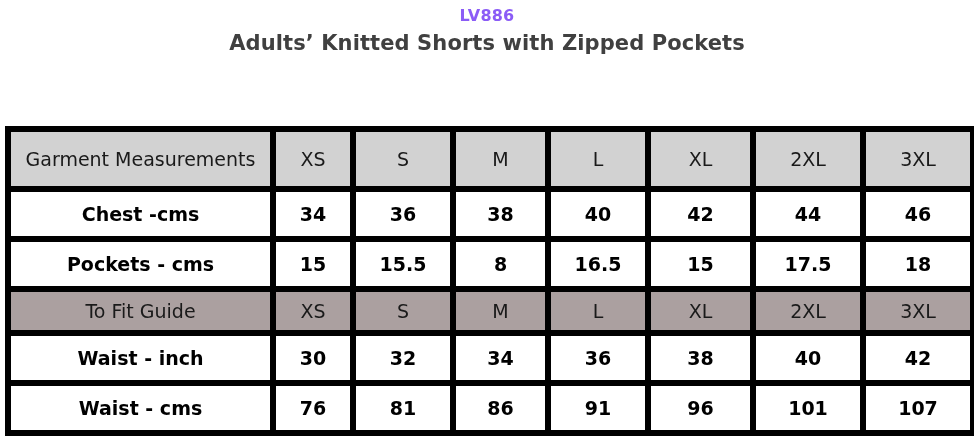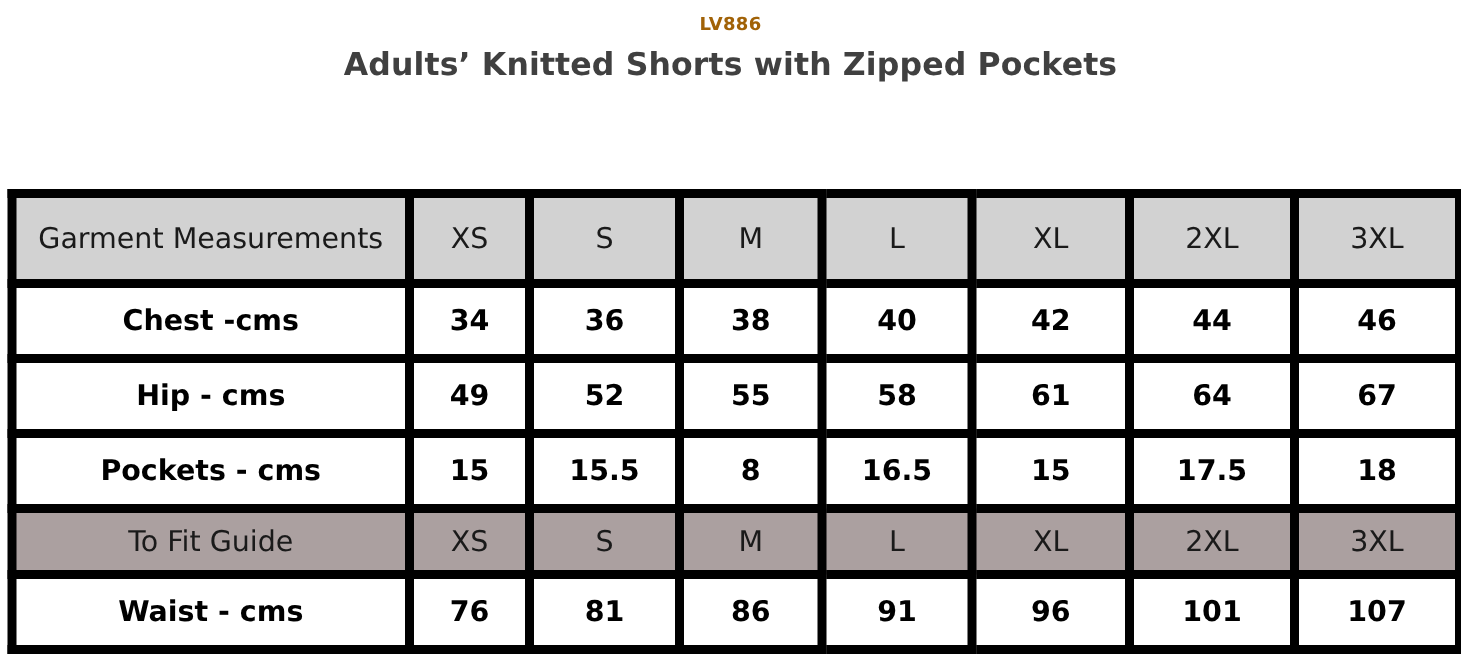--- a/index.html
+++ b/index.html
@@ -25,25 +25,25 @@
   
   .title-block {
     position: absolute;
     left: 0;
     top: 4px;
     width: 974px;
     text-align: center;
   }
   .title-line-1 {
     font-family: "DejaVu Sans", sans-serif;
-    font-size: 12px;
+    font-size: 16px;
     font-weight: bold;
     letter-spacing: 0.2px;
     line-height: 24px;
-    color: #a16207;
+    color: #8b5cf6;
   }
   .title-line-2 {
     font-family: "DejaVu Sans", sans-serif;
     font-size: 21px;
     font-weight: bold;
     letter-spacing: 0.1px;
     line-height: 26px;
     color: #404040;
     margin-top: 2px;
   }
@@ -157,30 +157,20 @@
           <td class="cell-label">Chest -cms</td>
           <td class="cell-value">34</td>
           <td class="cell-value">36</td>
           <td class="cell-value">38</td>
           <td class="cell-value">40</td>
           <td class="cell-value">42</td>
           <td class="cell-value">44</td>
           <td class="cell-value">46</td>
         </tr>
 
-        <tr class="row-data">
-          <td class="cell-label">Hip - cms</td>
-          <td class="cell-value">49</td>
-          <td class="cell-value">52</td>
-          <td class="cell-value">55</td>
-          <td class="cell-value">58</td>
-          <td class="cell-value">61</td>
-          <td class="cell-value">64</td>
-          <td class="cell-value">67</td>
-        </tr>
 
         <tr class="row-data">
           <td class="cell-label">Pockets - cms</td>
           <td class="cell-value">15</td>
           <td class="cell-value">15.5</td>
           <td class="cell-value">8</td>
           <td class="cell-value">16.5</td>
           <td class="cell-value">15</td>
           <td class="cell-value">17.5</td>
           <td class="cell-value">18</td>
@@ -190,20 +180,30 @@
           <td class="cell-label">To Fit Guide</td>
           <td class="cell-value">XS</td>
           <td class="cell-value">S</td>
           <td class="cell-value">M</td>
           <td class="cell-value">L</td>
           <td class="cell-value">XL</td>
           <td class="cell-value">2XL</td>
           <td class="cell-value">3XL</td>
         </tr>
 
+        <tr class="row-data">
+          <td class="cell-label">Waist - inch</td>
+          <td class="cell-value">30</td>
+          <td class="cell-value">32</td>
+          <td class="cell-value">34</td>
+          <td class="cell-value">36</td>
+          <td class="cell-value">38</td>
+          <td class="cell-value">40</td>
+          <td class="cell-value">42</td>
+        </tr>
 
         <tr class="row-data">
           <td class="cell-label">Waist - cms</td>
           <td class="cell-value">76</td>
           <td class="cell-value">81</td>
           <td class="cell-value">86</td>
           <td class="cell-value">91</td>
           <td class="cell-value">96</td>
           <td class="cell-value">101</td>
           <td class="cell-value">107</td>

